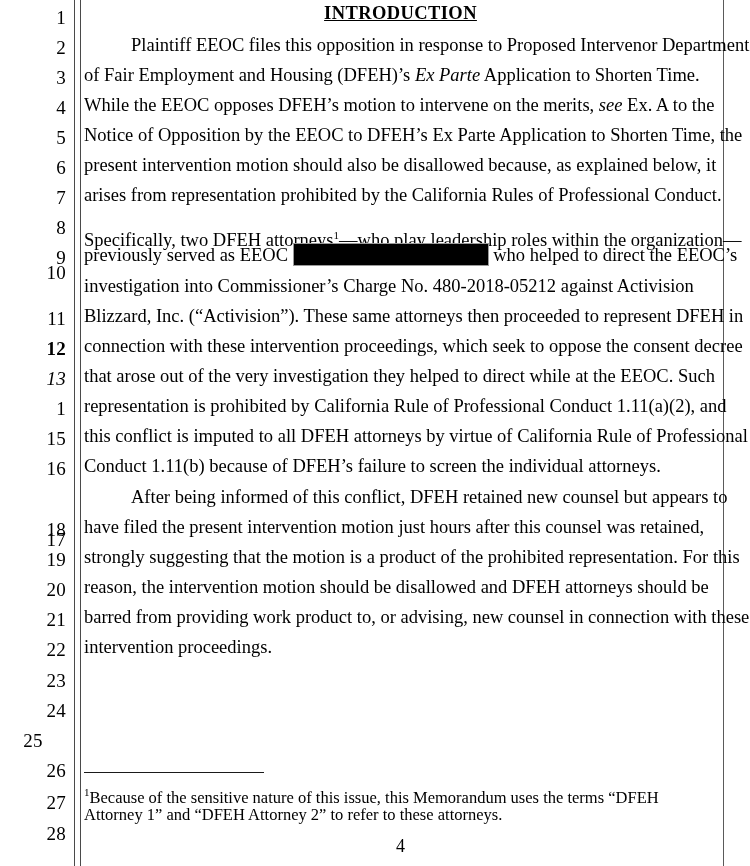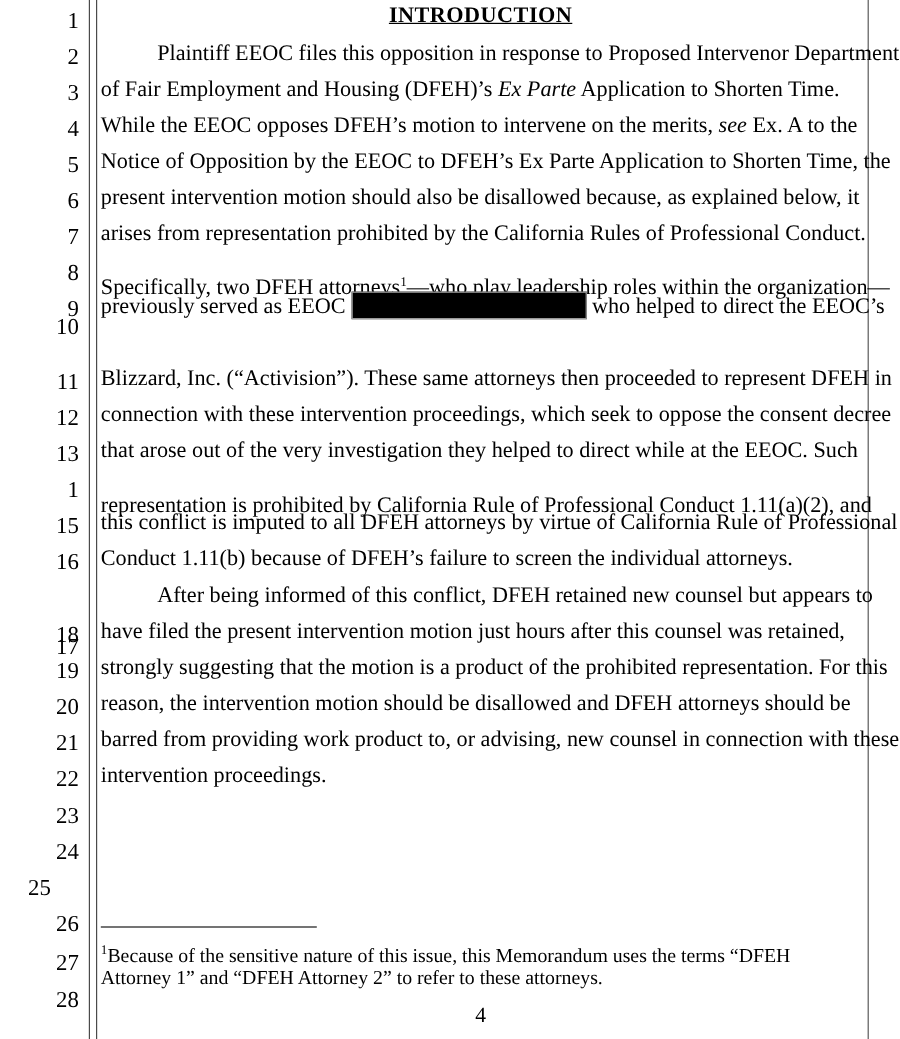--- a/index.html
+++ b/index.html
@@ -125,22 +125,22 @@
       <div class="lineno" style="top: 38px;">2</div>
       <div class="lineno" style="top: 68px;">3</div>
       <div class="lineno" style="top: 98px;">4</div>
       <div class="lineno" style="top: 128px;">5</div>
       <div class="lineno" style="top: 158px;">6</div>
       <div class="lineno" style="top: 188px;">7</div>
       <div class="lineno" style="top: 218px;">8</div>
       <div class="lineno" style="top: 248px;">9</div>
       <div class="lineno" style="top: 263px; padding-left: 21px;">10</div>
       <div class="lineno" style="top: 309px;">11</div>
-      <div class="lineno" style="top: 339px;">12</div>
-      <div class="lineno" style="top: 369px;">13</div>
+      <div class="lineno" style="top: 339px; font-weight: bold;">12</div>
+      <div class="lineno" style="top: 369px; font-style: italic;">13</div>
       <div class="lineno" style="top: 399px;">1</div>
       <div class="lineno" style="top: 429px;">15</div>
       <div class="lineno" style="top: 459px;">16</div>
       <div class="lineno" style="top: 490px; margin-top: 40px;">17</div>
       <div class="lineno" style="top: 520px;">18</div>
       <div class="lineno" style="top: 550px;">19</div>
       <div class="lineno" style="top: 580px;">20</div>
       <div class="lineno" style="top: 610px;">21</div>
       <div class="lineno" style="top: 640px;">22</div>
       <div class="lineno" style="top: 671px;">23</div>
@@ -154,24 +154,25 @@
   <div id="body-text">
       <div class="tline center" style="top: 3px;"><span class="heading">INTRODUCTION</span></div>
       <div class="tline indent-first" style="top: 35px;"><span>Plaintiff EEOC files this opposition in response to Proposed Intervenor Department</span></div>
       <div class="tline" style="top: 65px;"><span>of Fair Employment and Housing (DFEH)’s </span><i>Ex Parte</i><span> Application to Shorten Time.</span></div>
       <div class="tline" style="top: 95px;"><span>While the EEOC opposes DFEH’s motion to intervene on the merits, </span><i>see</i><span> Ex. A to the</span></div>
       <div class="tline" style="top: 125px;"><span>Notice of Opposition by the EEOC to DFEH’s Ex Parte Application to Shorten Time, the</span></div>
       <div class="tline" style="top: 155px;"><span>present intervention motion should also be disallowed because, as explained below, it</span></div>
       <div class="tline" style="top: 185px;"><span>arises from representation prohibited by the California Rules of Professional Conduct.</span></div>
       <div class="tline" style="top: 225px;"><span>Specifically, two DFEH attorneys</span><sup style="font-size: 11px;">1</sup><span>—who play leadership roles within the organization—</span></div>
       <div class="tline" style="top: 245px;"><span>previously served as EEOC </span><span style="display: inline-block; width: 196px; height: 23px; vertical-align: middle; position: relative; top: -2px; background: rgb(0, 0, 0); border: 1px solid rgb(154, 154, 154); box-sizing: border-box;"></span><span> who helped to direct the EEOC’s</span></div>
+      <div class="tline" style="top: 276px;"><span>investigation into Commissioner’s Charge No. 480-2018-05212 against Activision</span></div>
       <div class="tline" style="top: 306px;"><span>Blizzard, Inc. (“Activision”).  These same attorneys then proceeded to represent DFEH in</span></div>
       <div class="tline" style="top: 336px;"><span>connection with these intervention proceedings, which seek to oppose the consent decree</span></div>
       <div class="tline" style="top: 366px;"><span>that arose out of the very investigation they helped to direct while at the EEOC.  Such</span></div>
-      <div class="tline" style="top: 396px; margin-top: 16px;"><span>representation is prohibited by California Rule of Professional Conduct 1.11(a)(2), and</span></div>
+      <div class="tline" style="top: 396px;"><span>representation is prohibited by California Rule of Professional Conduct 1.11(a)(2), and</span></div>
       <div class="tline" style="top: 426px;"><span>this conflict is imputed to all DFEH attorneys by virtue of California Rule of Professional</span></div>
       <div class="tline" style="top: 456px;"><span>Conduct 1.11(b) because of DFEH’s failure to screen the individual attorneys.</span></div>
       <div class="tline indent-first" style="top: 487px;"><span>After being informed of this conflict, DFEH retained new counsel but appears to</span></div>
       <div class="tline" style="top: 517px;"><span>have filed the present intervention motion just hours after this counsel was retained,</span></div>
       <div class="tline" style="top: 547px;"><span>strongly suggesting that the motion is a product of the prohibited representation.  For this</span></div>
       <div class="tline" style="top: 577px;"><span>reason, the intervention motion should be disallowed and DFEH attorneys should be</span></div>
       <div class="tline" style="top: 607px;"><span>barred from providing work product to, or advising, new counsel in connection with these</span></div>
       <div class="tline" style="top: 637px;"><span>intervention proceedings.</span></div>
     </div>
 

